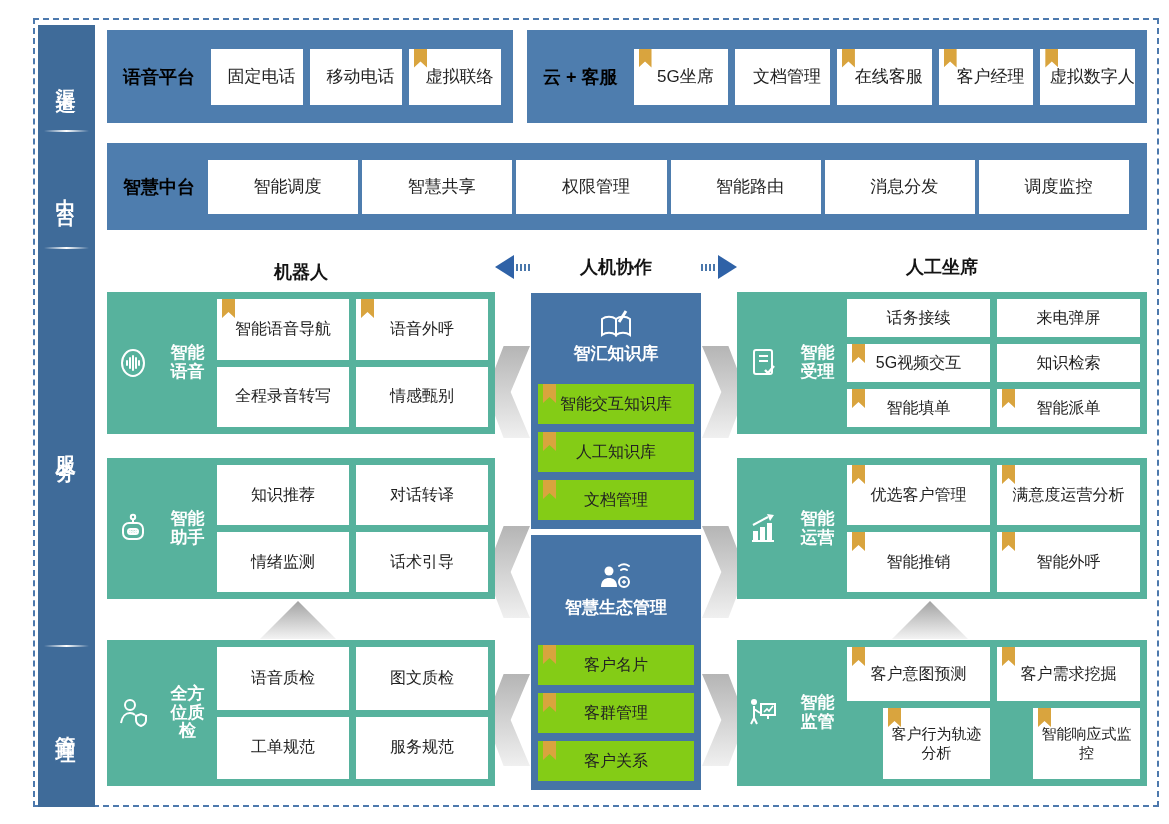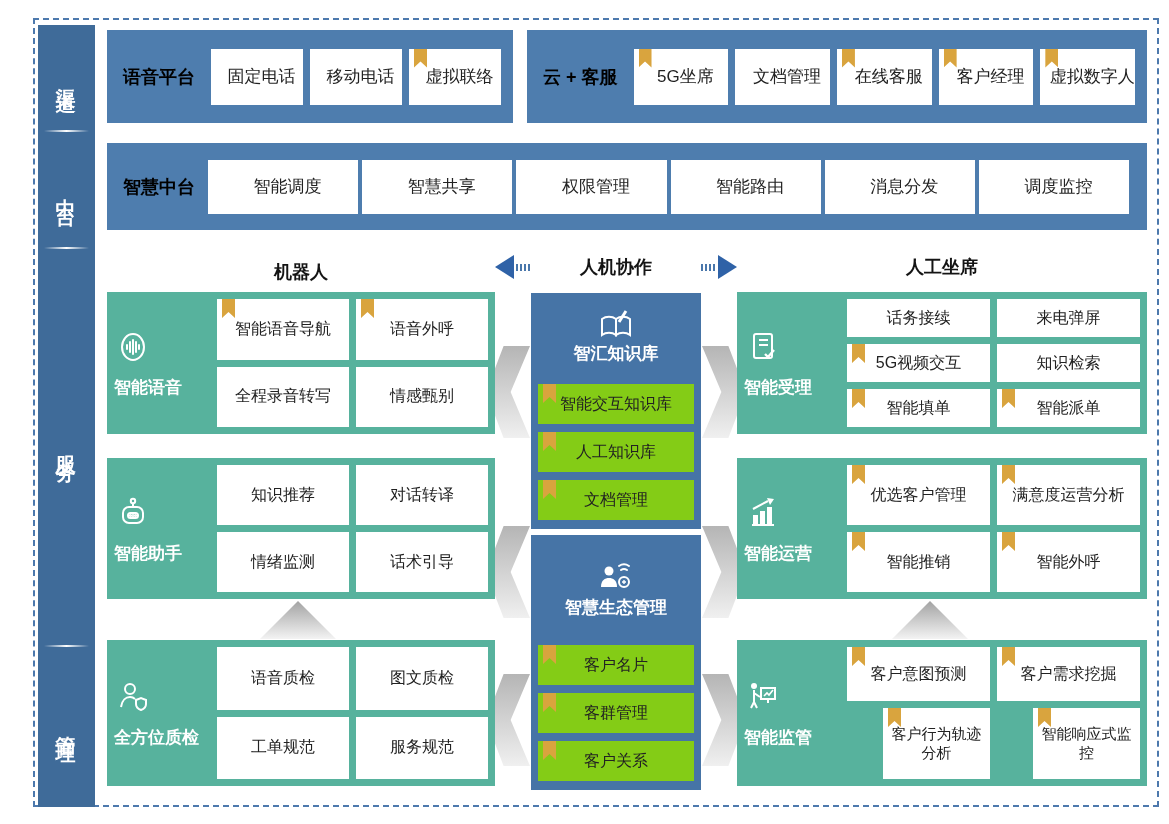--- a/index.html
+++ b/index.html
@@ -34,21 +34,21 @@
   .zone-l { width:388px;margin-top:9px; } .zone-m { width:170px; } .zone-r { flex:1; }
   .harrow { width:36px; display:flex; align-items:center; justify-content:center; gap:2px; }
   .tri-l { width:0; height:0; border-top:12px solid transparent; border-bottom:12px solid transparent; border-right:19px solid #2f62a7; }
   .tri-r { width:0; height:0; border-top:12px solid transparent; border-bottom:12px solid transparent; border-left:19px solid #2f62a7; }
   .tail { width:20px; height:7px;
           background:repeating-linear-gradient(90deg,#4a77ab 0 2px,rgba(255,255,255,0) 2px 4px); }
 
   
   .sec { position:absolute; display:flex; padding:7px; gap:7px; z-index:2; }
   .teal { background:#57b29d; }
-  .sec-side { width:96px; display:flex; flex-direction:column; align-items:flex-start; justify-content:center;
+  .sec-side { width:96px; display:flex; align-items:center; justify-content:center;
               gap:13px; color:#fff; font-weight:700; font-size:17px; text-align:center; line-height:1.1; }
   .sec-grid { flex:1; display:grid; grid-template-columns:1fr 1fr; gap:7px; }
   .grid-3r { }
   .cell { background:#fff; position:relative; display:flex; align-items:center; justify-content:center;
           font-size:16px; color:#222; padding:0 4px; text-align:center; }
   .cell-sm { font-size:15px;margin-left:36px; }
 
   
   .mid-box { position:absolute; background:#4674a6; display:flex; flex-direction:column; padding:0 7px 9px;
              gap:8px; z-index:2; }

